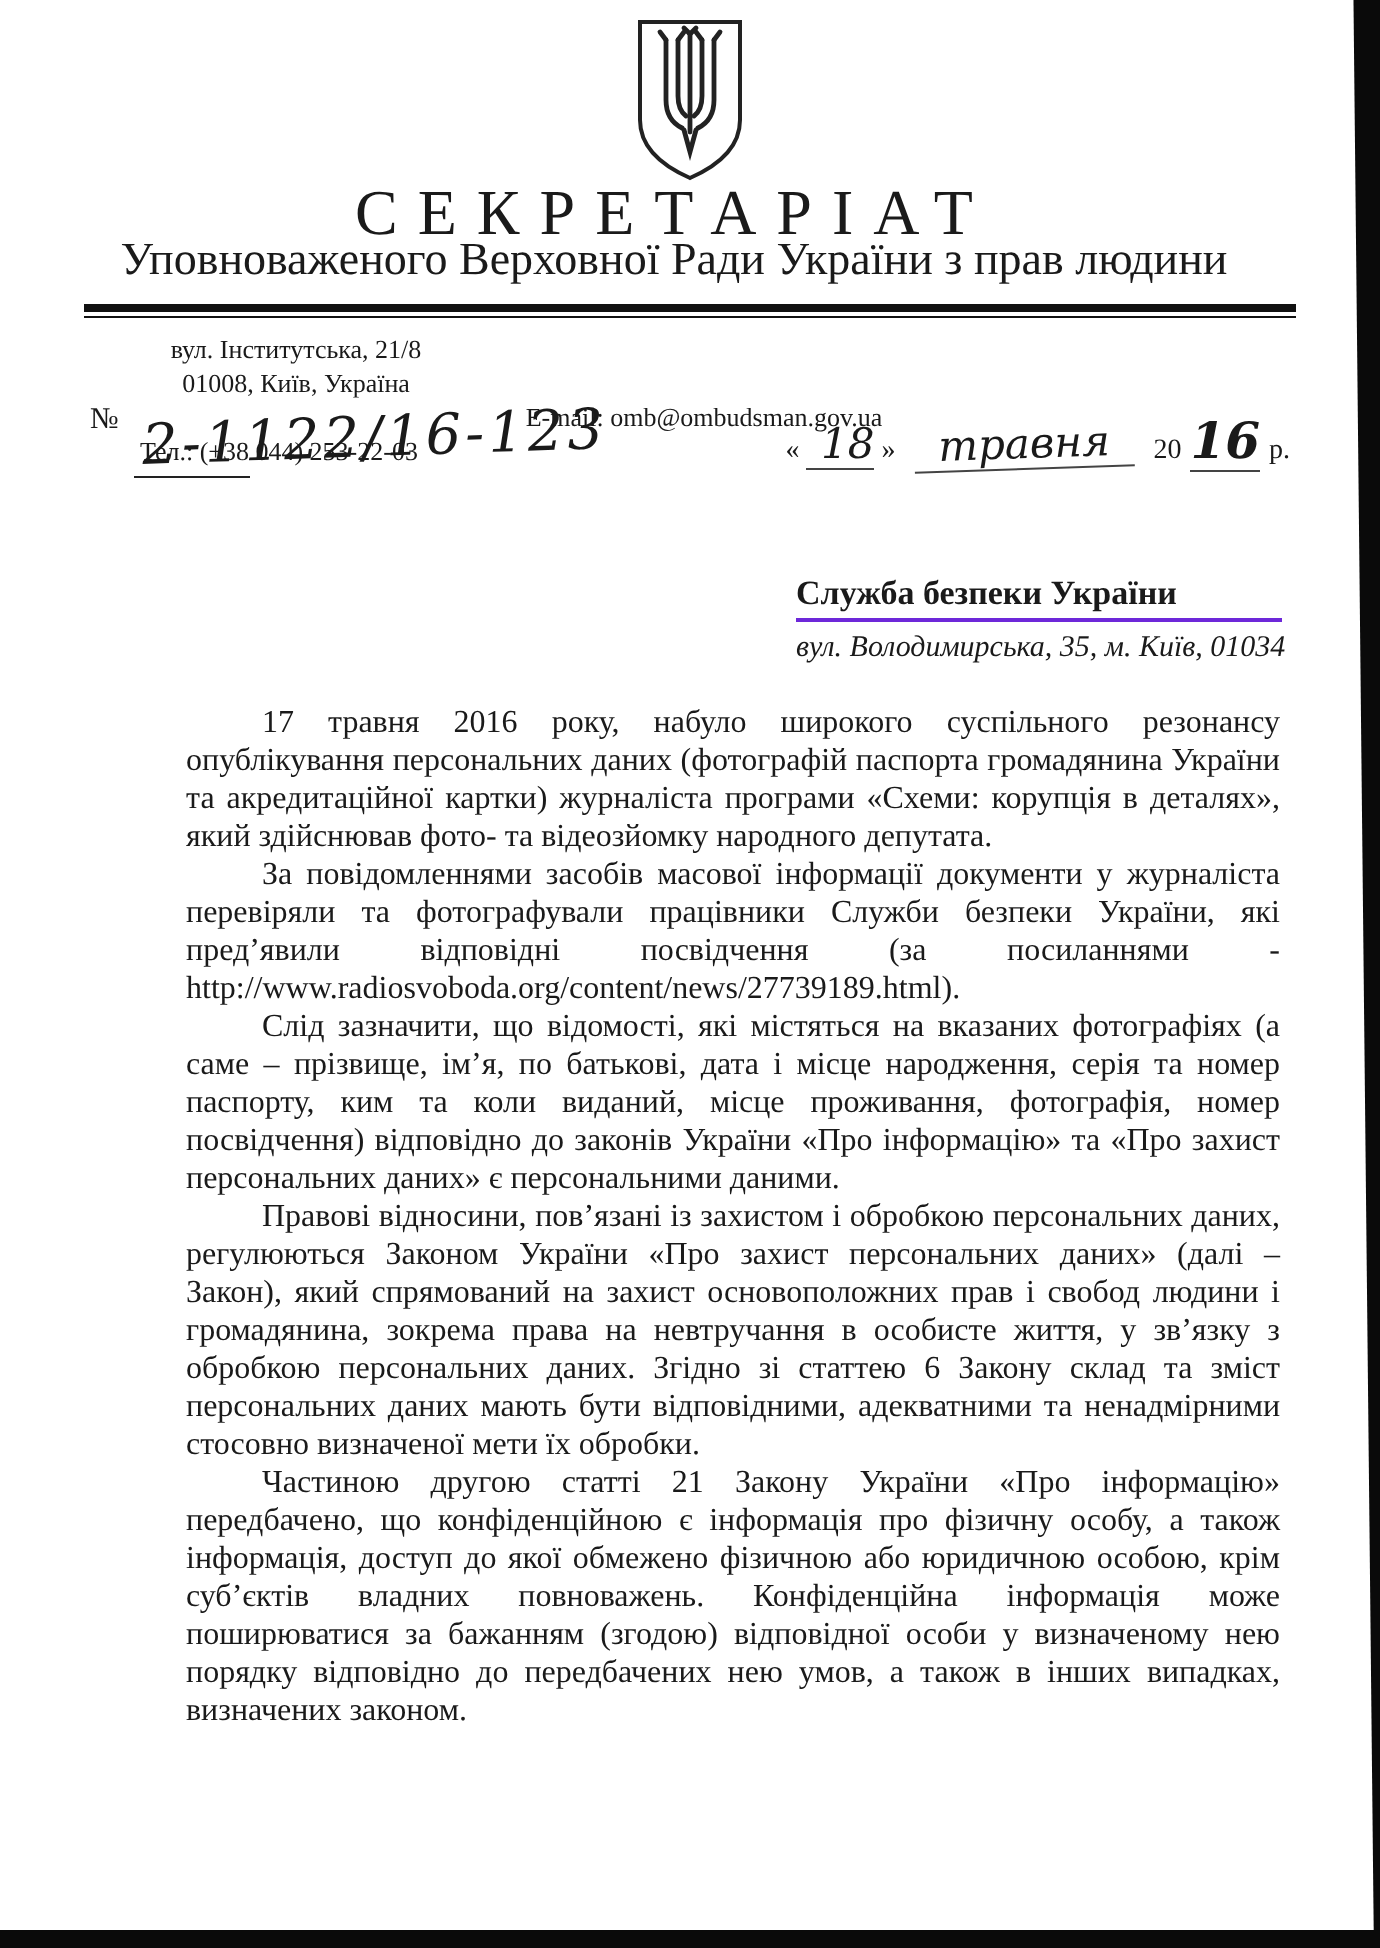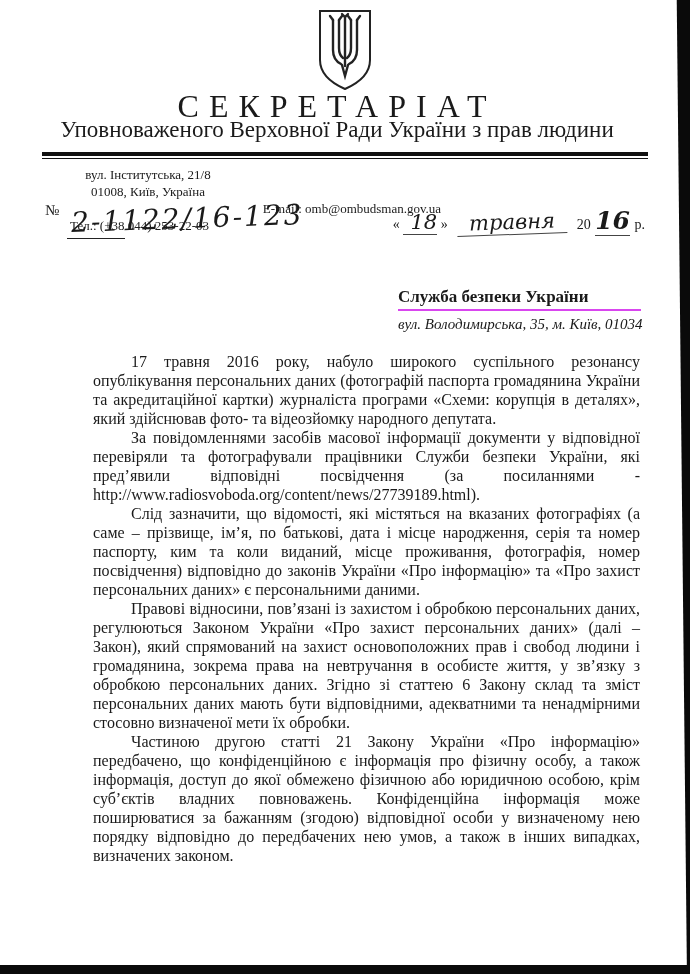--- a/index.html
+++ b/index.html
@@ -41,21 +41,21 @@
   .date-block{position:absolute;right:0;top:4px;font-size:14px;white-space:nowrap;}
   .hw-day{display:inline-block;font-size:21px;min-width:34px;text-align:right;
     border-bottom:1.5px solid #444;}
   .hw-month{display:inline-block;font-size:21px;min-width:110px;text-align:center;
     border-bottom:1.5px solid #444;margin:0 6px;transform:rotate(-2deg);}
   .hw-year{display:inline-block;font-size:25px;border-bottom:1.5px solid #444;
     margin-left:1px;margin-right:1px;font-weight:bold;}
 
   
   .addressee{position:absolute;top:287px;left:398px;width:243px;}
-  .addr-name{font-weight:bold;font-size:17px;border-bottom:2px solid #d946ef;
+  .addr-name{font-weight:bold;font-size:17px;border-bottom:2px solid #6d28d9;
     padding-bottom:2px;white-space:nowrap;}
   .addr-line{font-style:italic;font-size:15px;margin-top:5px;white-space:nowrap;}
 
   
   .body-text{position:absolute;top:352px;left:93px;width:547px;
     font-size:16px;line-height:19px;text-align:justify;}
   .body-text p{margin:0;text-indent:38px;}
   .doc-link{}
 </style>
 </head>
@@ -117,19 +117,19 @@
     </span>
   </div>
 
   <div class="addressee">
     <div class="addr-name">Служба безпеки України</div>
     <div class="addr-line">вул. Володимирська, 35, м. Київ, 01034</div>
   </div>
 
   <div class="body-text">
     <p>17 травня 2016 року, набуло широкого суспільного резонансу опублікування персональних даних (фотографій паспорта громадянина України та акредитаційної картки) журналіста програми «Схеми: корупція в деталях», який здійснював фото- та відеозйомку народного депутата.</p>
-    <p><span>За повідомленнями засобів масової інформації документи у відповідної перевіряли та фотографували працівники Служби безпеки України, які пред’явили відповідні посвідчення (за посиланнями - </span><span class="doc-link">http://www.radiosvoboda.org/content/news/27739189.html</span><span>).</span></p>
+    <p><span>За повідомленнями засобів масової інформації документи у журналіста перевіряли та фотографували працівники Служби безпеки України, які пред’явили відповідні посвідчення (за посиланнями - </span><span class="doc-link">http://www.radiosvoboda.org/content/news/27739189.html</span><span>).</span></p>
     <p>Слід зазначити, що відомості, які містяться на вказаних фотографіях (а саме – прізвище, ім’я, по батькові, дата і місце народження, серія та номер паспорту, ким та коли виданий, місце проживання, фотографія, номер посвідчення) відповідно до законів України «Про інформацію» та «Про захист персональних даних» є персональними даними.</p>
     <p>Правові відносини, пов’язані із захистом і обробкою персональних даних, регулюються Законом України «Про захист персональних даних» (далі – Закон), який спрямований на захист основоположних прав і свобод людини і громадянина, зокрема права на невтручання в особисте життя, у зв’язку з обробкою персональних даних. Згідно зі статтею 6 Закону склад та зміст персональних даних мають бути відповідними, адекватними та ненадмірними стосовно визначеної мети їх обробки.</p>
     <p>Частиною другою статті 21 Закону України «Про інформацію» передбачено, що конфіденційною є інформація про фізичну особу, а також інформація, доступ до якої обмежено фізичною або юридичною особою, крім суб’єктів владних повноважень. Конфіденційна інформація може поширюватися за бажанням (згодою) відповідної особи у визначеному нею порядку відповідно до передбачених нею умов, а також в інших випадках, визначених законом.</p>
   </div>
 
 </div>
 
 </body></html>

